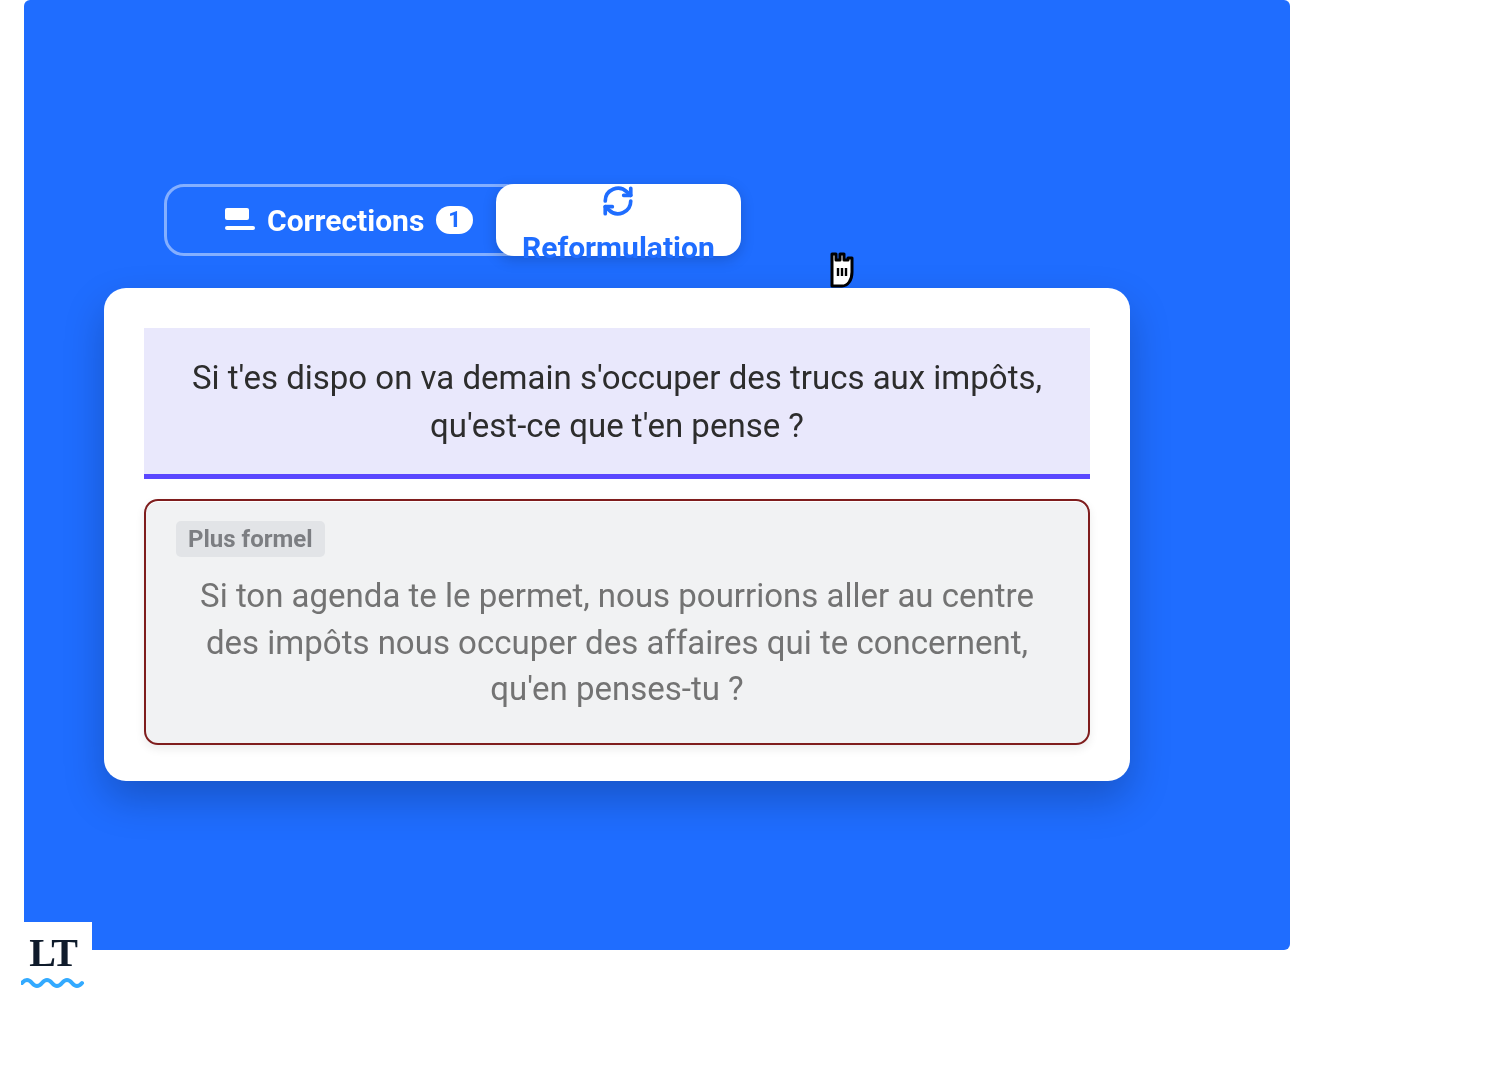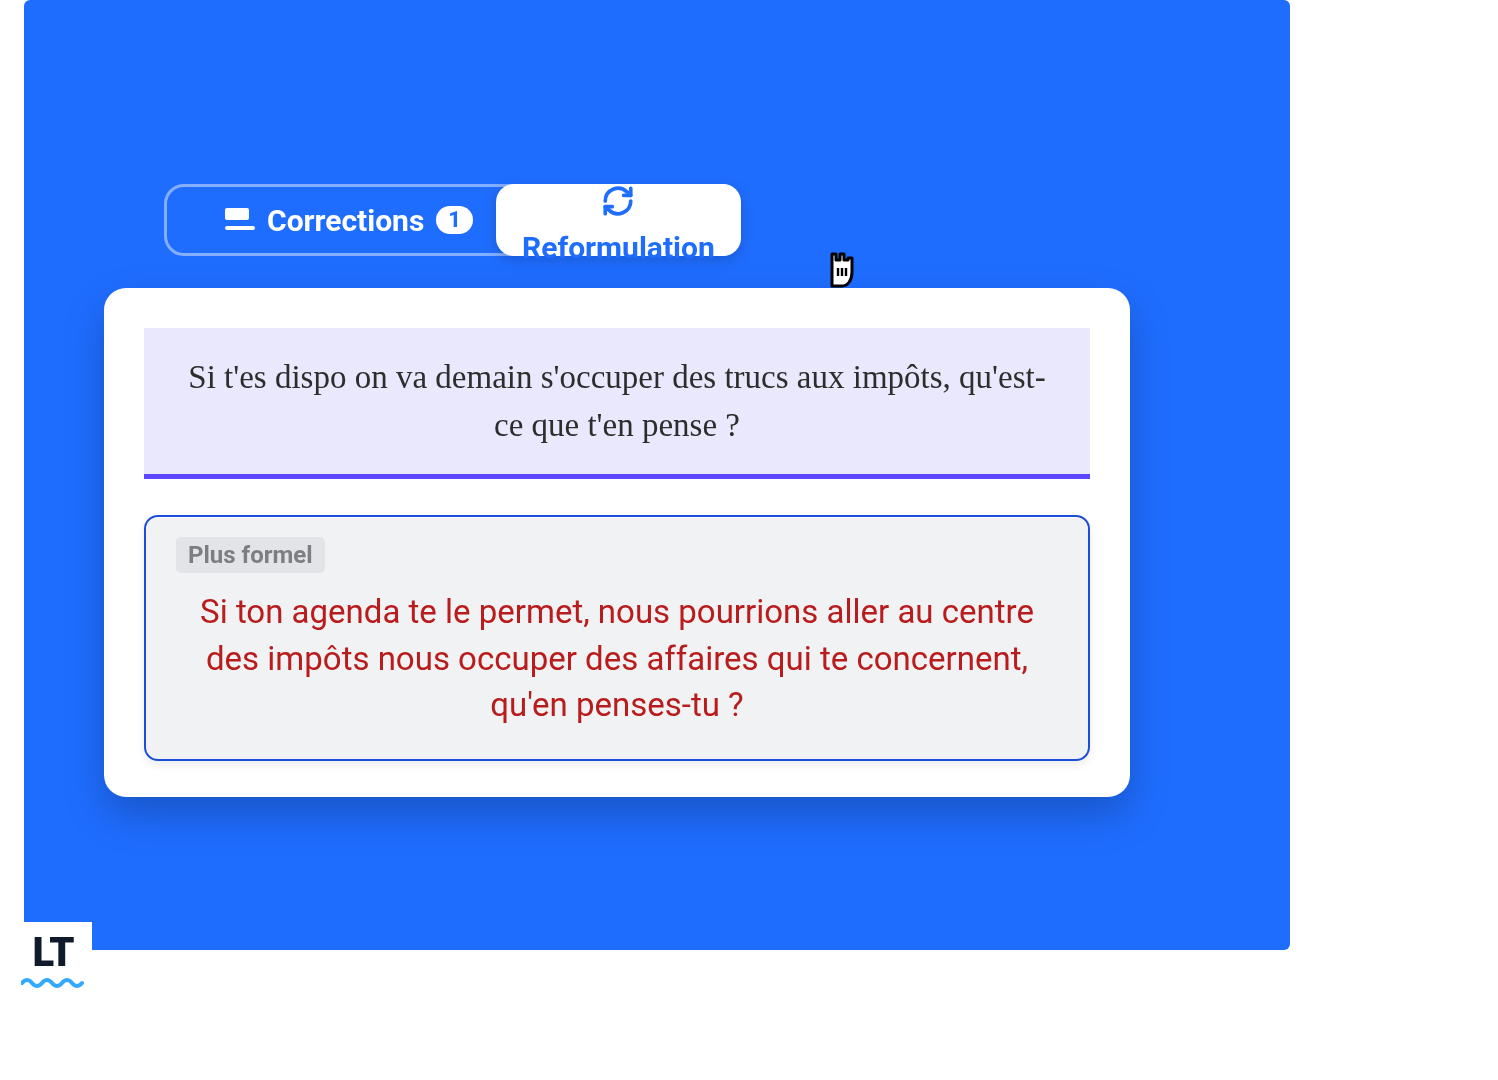--- a/index.html
+++ b/index.html
@@ -115,57 +115,57 @@
     }
     .original-box {
       margin: 0 40px;
       background: #e9e8fc;
       border-bottom: 5px solid #5a47ff;
       padding: 26px 30px 24px 30px;
       text-align: center;
       font-size: 33px;
       color: #2d2d2d;
       line-height: 1.45;
-      font-family: Liberation Serif, serif;
     }
     .suggestion-box {
-      margin: 36px 40px 0 40px;
+      margin: 20px 40px 0 40px;
       background: #f1f2f3;
-      border: 2px solid #1d4ed8;
+      border: 2px solid #7f1d1d;
       border-radius: 14px;
       box-shadow: 0 4px 10px rgba(0,0,0,0.08), inset 0 1px 0 #fff;
       padding: 20px 30px 30px 30px;
     }
     .suggestion-label {
       display: inline-block;
       background: #e2e4e7;
       color: #7c7e82;
       font-weight: 700;
       font-size: 24px;
       padding: 4px 12px;
       border-radius: 5px;
       margin-bottom: 16px;
     }
     .suggestion-text {
       font-size: 33px;
-      color: #b91c1c;
+      color: #737373;
       text-align: center;
       line-height: 1.42;
     }
     .lt-logo {
       position: absolute;
       left: 14px;
       bottom: 0;
       width: 78px;
       height: 78px;
       background: #fff;
       display: flex;
       align-items: center;
       justify-content: center;
       flex-direction: column;
+      font-family: Liberation Serif, serif;
     }
     .lt-logo .lt-text {
       font-size: 40px;
       font-weight: 900;
       letter-spacing: -1px;
       color: #0f1b2b;
       line-height: 1;
     }
     .lt-logo svg { margin-top: 4px; }
   </style>

